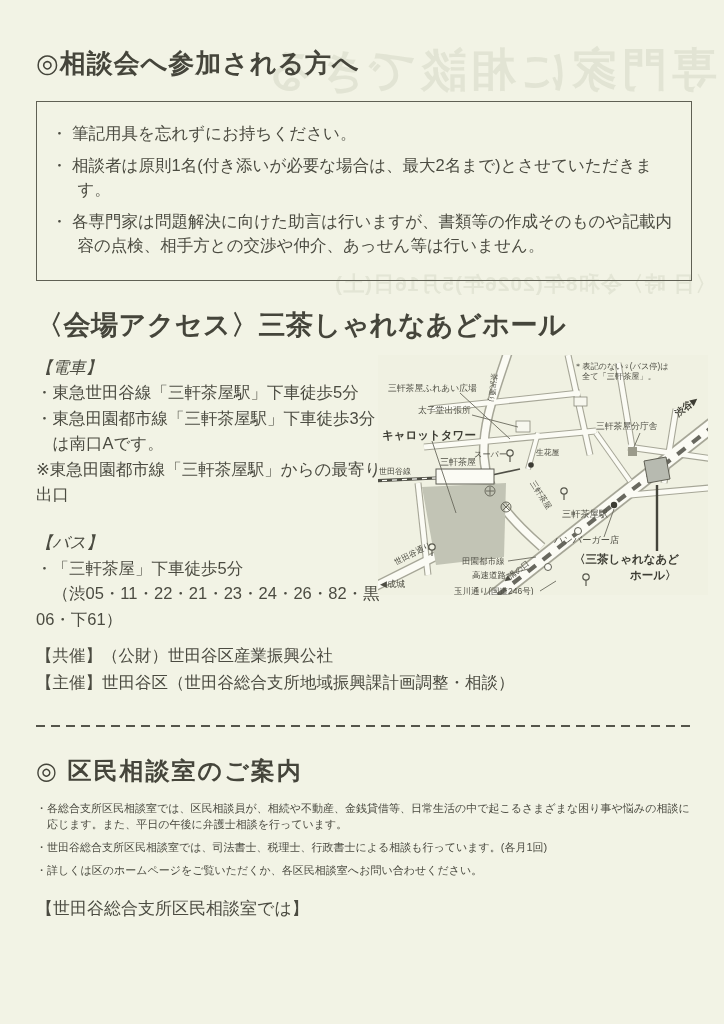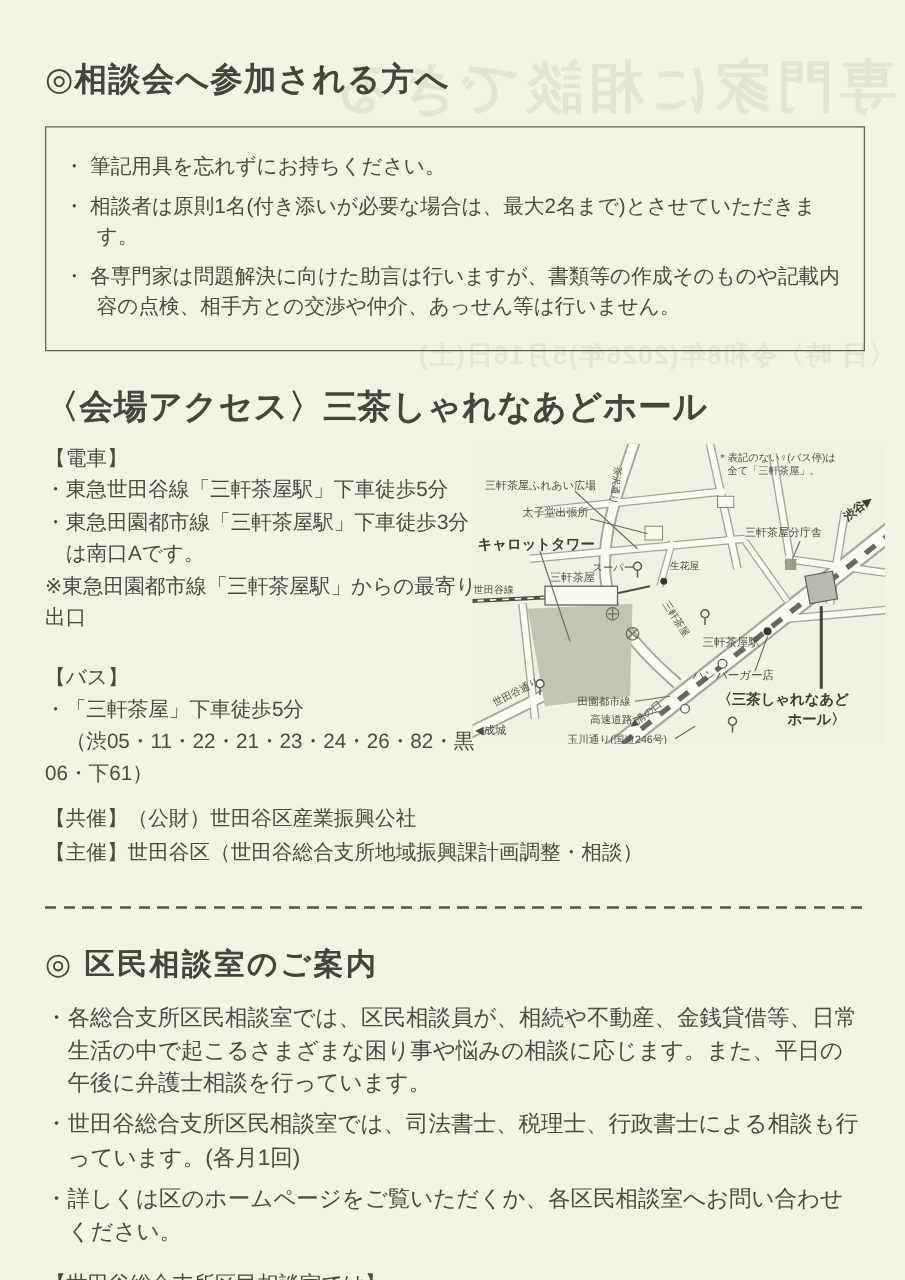--- a/index.html
+++ b/index.html
@@ -20,33 +20,33 @@
 
   h1.page-title { margin:0; font-size:26px; font-weight:600; letter-spacing:1px; color:#45453b; }
 
   .notice { border:1.5px solid #606054; margin-top:20px; padding:12px 16px 14px 14px; }
   .notice-item { font-size:16.5px; line-height:1.45; margin:8px 0; padding-left:1.6em; text-indent:-1.6em; }
 
   h2.access-heading { margin:26px 0 0; font-size:27px; font-weight:700; letter-spacing:0.5px; color:#45453b; }
 
   .access-row { display:flex; margin-top:12px; }
   .access-left { width:352px; flex:none; font-size:16.5px; }
-  .sec-label { line-height:1.55; }
+  .sec-label { line-height:1.55;font-style:italic; }
   .access-line { line-height:1.55; }
   .bus-block { margin-top:22px; }
   .map-wrap { width:330px; height:240px; flex:none; margin-left:-10px; }
 
   .organizers { margin-top:10px; font-size:16.5px; line-height:1.65; }
 
   .divider { margin-top:28px; height:2.5px;
     background:repeating-linear-gradient(90deg,#55554b 0 9px,rgba(0,0,0,0) 9px 15px);
   }
 
   h3.kumin-heading { margin:28px 0 0; font-size:24px; font-weight:600; letter-spacing:2px; color:#45453b; }
-  .kumin-par { font-size:18px; line-height:1.45; margin:7px 0 0; padding-left:1em; text-indent:-1em; }
+  .kumin-par { font-size:11px; line-height:1.45; margin:7px 0 0; padding-left:1em; text-indent:-1em; }
   .kumin-par:first-of-type { margin-top:14px; }
 
   .contacts-label { margin-top:18px; font-size:17px; }
 
   .map-bg { fill:#f0f1e2; }
   .road-out { stroke:#a6a697; fill:none; }
   .road-in  { stroke:#fbfbf4; fill:none; }
   .map-label { fill:#4e4e44; }
   .map-label-bold { fill:#3c3c33; font-weight:bold; }
   .leader { stroke:#6a6a5e; stroke-width:0.9; fill:none; }

